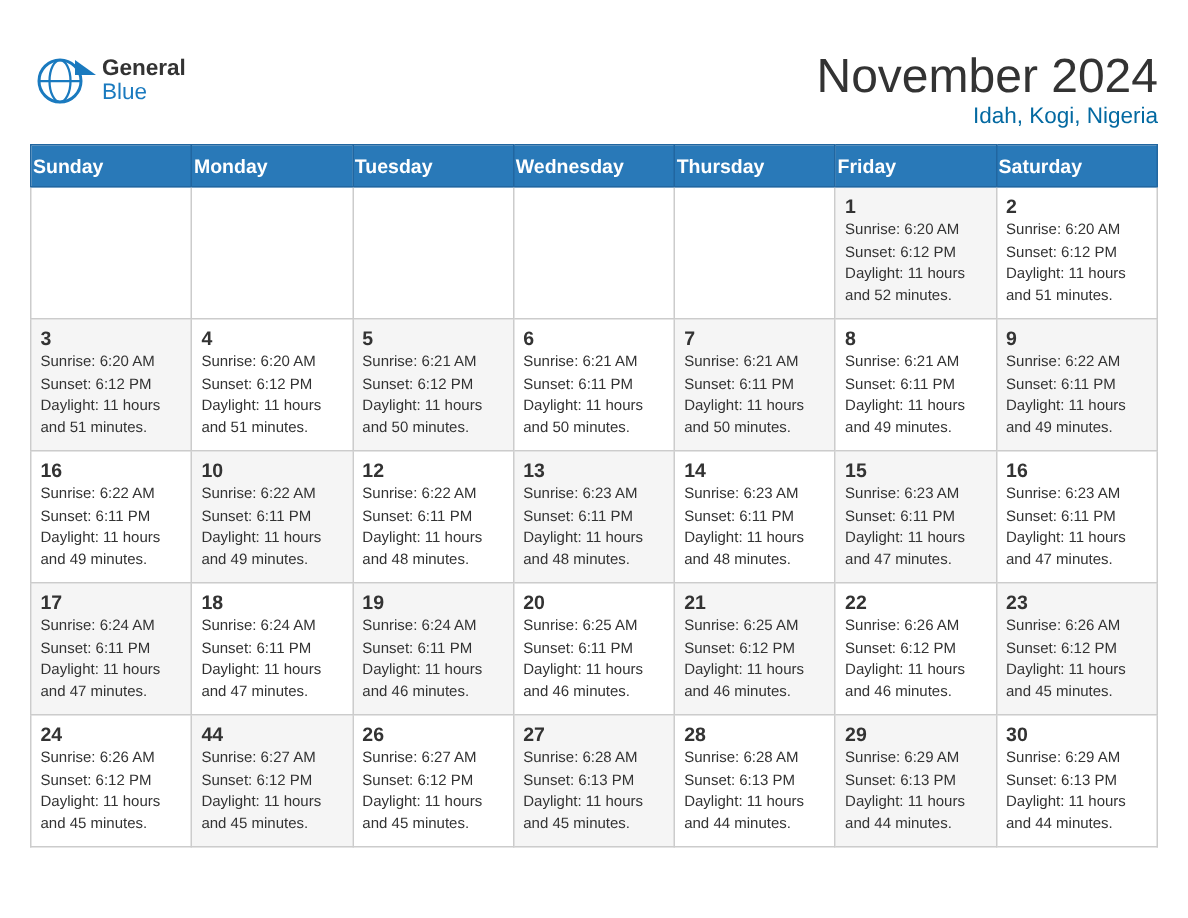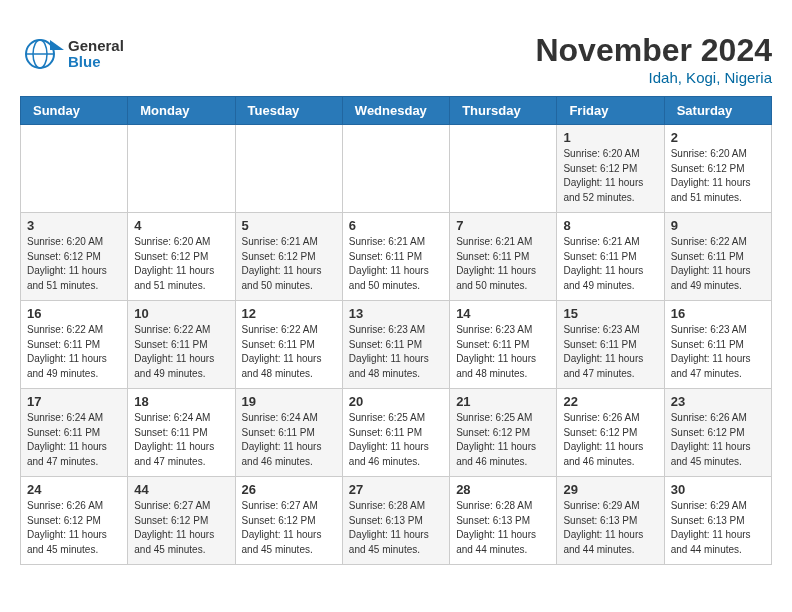--- a/index.html
+++ b/index.html
@@ -21,37 +21,37 @@
       display: flex;
       justify-content: space-between;
       align-items: flex-start;
       margin-bottom: 10px;
     }
     .title-block {
       text-align: right;
     }
     .month-title {
       font-size: 32px;
-      font-weight: bold;
+      font-weight: normal;
       color: #333;
     }
     .location {
       font-size: 15px;
       color: #0369a1;
     }
     .calendar {
       width: 100%;
       border-collapse: collapse;
       border: 1px solid #ccc;
     }
     .calendar th {
       background-color: #2979b8;
       color: #fff;
       text-align: left;
-      padding: 6px 12px;
+      padding: 6px 1px;
       font-size: 13px;
       font-weight: bold;
       border: 1px solid #2166a0;
     }
     .calendar td {
       width: 14.28%;
       vertical-align: top;
       border: 1px solid #ccc;
       padding: 5px 6px;
       font-size: 10.5px;
@@ -87,21 +87,21 @@
       flex-direction: column;
       line-height: 1.1;
     }
     .logo-general {
       font-size: 15px;
       font-weight: bold;
       color: #333;
     }
     .logo-blue-text {
       font-size: 15px;
-      font-weight: bold;
+      font-weight: normal;
       color: #1a7abf;
     }
   </style>
 </head>
 <body>
 
 <div class="page">
   <div class="header">
     <div class="logo-wrapper">
 

